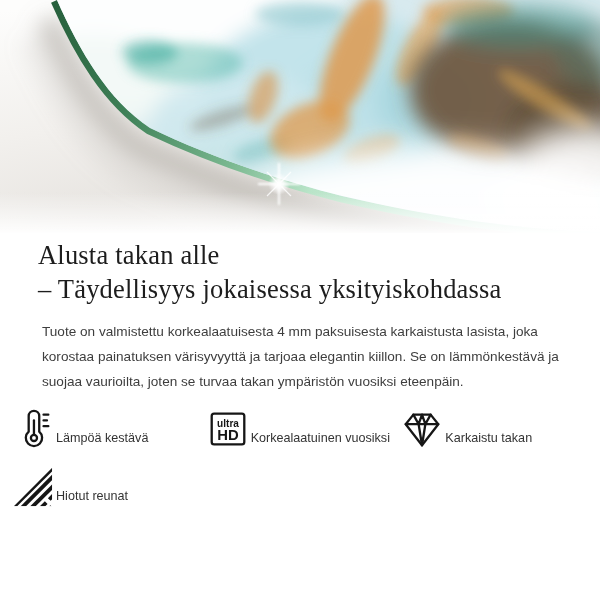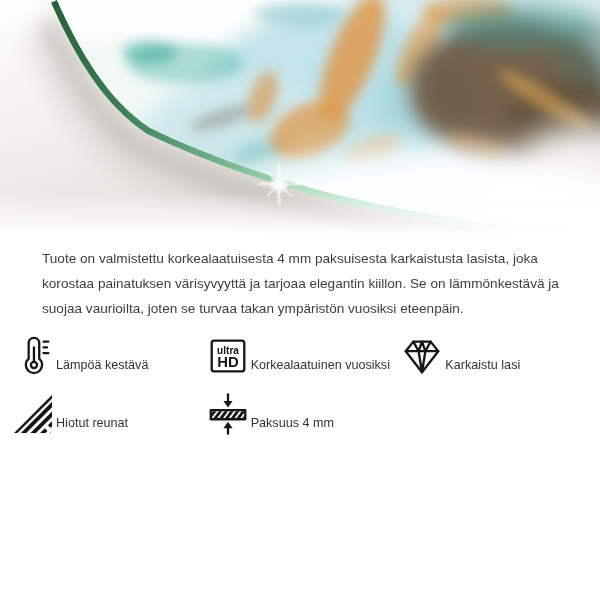--- a/index.html
+++ b/index.html
@@ -138,20 +138,21 @@
         <circle r="11" fill="url(#sparkGlow)"></circle>
         <path d="M0,-21 L0,21 M-21,0 L21,0" stroke="#ffffff" stroke-width="2" opacity="0.95" filter="url(#soft1)"></path>
         <path d="M-12,-12 L12,12 M12,-12 L-12,12" stroke="#ffffff" stroke-width="1.2" opacity="0.8"></path>
       </g>
 
       <rect y="192" width="600" height="41" fill="url(#fadeBottom)"></rect>
     </svg>
   </div>
 
   <div class="content">
+    <h1 class="title"><span>Alusta takan alle</span><br><span>– Täydellisyys jokaisessa yksityiskohdassa</span></h1>
 
     <p class="desc">Tuote on valmistettu korkealaatuisesta 4 mm paksuisesta karkaistusta lasista, joka korostaa painatuksen värisyvyyttä ja tarjoaa elegantin kiillon. Se on lämmönkestävä ja suojaa vaurioilta, joten se turvaa takan ympäristön vuosiksi eteenpäin.</p>
 
     <div class="features">
 
       <div class="feature">
         <svg class="ficon" viewBox="0 0 48 48">
           <path class="icon-stroke" d="M19.5,10.5 a5.5,5.5 0 0 1 11,0 V26.8 a8.5,8.5 0 1 1 -11,0 Z"></path>
           <line class="icon-stroke" x1="25" y1="15" x2="25" y2="29.5"></line>
           <circle class="icon-stroke" cx="25" cy="33.3" r="3.2"></circle>
@@ -170,55 +171,37 @@
       </div>
 
 
       <div class="feature">
         <svg class="ficon" viewBox="0 0 48 48">
           <path class="icon-stroke" stroke-width="2.2" d="M15,9 H33 L41,19 L24,41 L7,19 Z"></path>
           <path class="icon-stroke" stroke-width="2" d="M7,19 H41"></path>
           <path class="icon-stroke" stroke-width="2" d="M15,9 L20.5,19 L24,9 L27.5,19 L33,9"></path>
           <path class="icon-stroke" stroke-width="2" d="M20.5,19 L24,41 M27.5,19 L24,41"></path>
         </svg>
-        <div class="flabel">Karkaistu lasi</div>
+        <div class="flabel">Karkaistu takan</div>
       </div>
 
       <div class="feature">
         <svg class="ficon" viewBox="0 0 48 48">
           <defs>
               <clipPath id="triClip">
                 <path d="M4,44 L44,4 L44,44 Z"></path>
               </clipPath>
             </defs>
           <g clip-path="url(#triClip)" stroke="#161616" fill="none">
             <path d="M0,48 L48,0" stroke-width="5"></path>
             <path d="M10,48 L48,10" stroke-width="4"></path>
             <path d="M20,48 L48,20" stroke-width="4"></path>
             <path d="M30,48 L48,30" stroke-width="4" stroke-dasharray="11 4.5"></path>
             <path d="M40,48 L48,40" stroke-width="4" stroke-dasharray="5 4"></path>
           </g>
         </svg>
         <div class="flabel">Hiotut reunat</div>
       </div>
 
-      <div class="feature">
-        <svg class="ficon" viewBox="0 0 48 48">
-          <defs>
-              <clipPath id="barClip">
-                <rect x="7" y="21" width="34" height="7.5"></rect>
-              </clipPath>
-            </defs>
-          <rect class="icon-stroke" x="6" y="20" width="36" height="9.5" stroke-width="2.4"></rect>
-          <g clip-path="url(#barClip)" stroke="#161616" stroke-width="3">
-            <path d="M2,32 L14,16 M8,32 L20,16 M14,32 L26,16 M20,32 L32,16 M26,32 L38,16 M32,32 L44,16 M38,32 L50,16"></path>
-          </g>
-          <line class="icon-stroke" x1="24" y1="3.5" x2="24" y2="11.5" stroke-width="2.8"></line>
-          <path class="icon-fill" d="M19.2,10.5 H28.8 L24,17.2 Z"></path>
-          <line class="icon-stroke" x1="24" y1="44.5" x2="24" y2="37" stroke-width="2.8"></line>
-          <path class="icon-fill" d="M19.2,38.8 H28.8 L24,32.2 Z"></path>
-        </svg>
-        <div class="flabel">Paksuus 4 mm</div>
-      </div>
 
     </div>
   </div>
 </div>
 
 </body></html>

